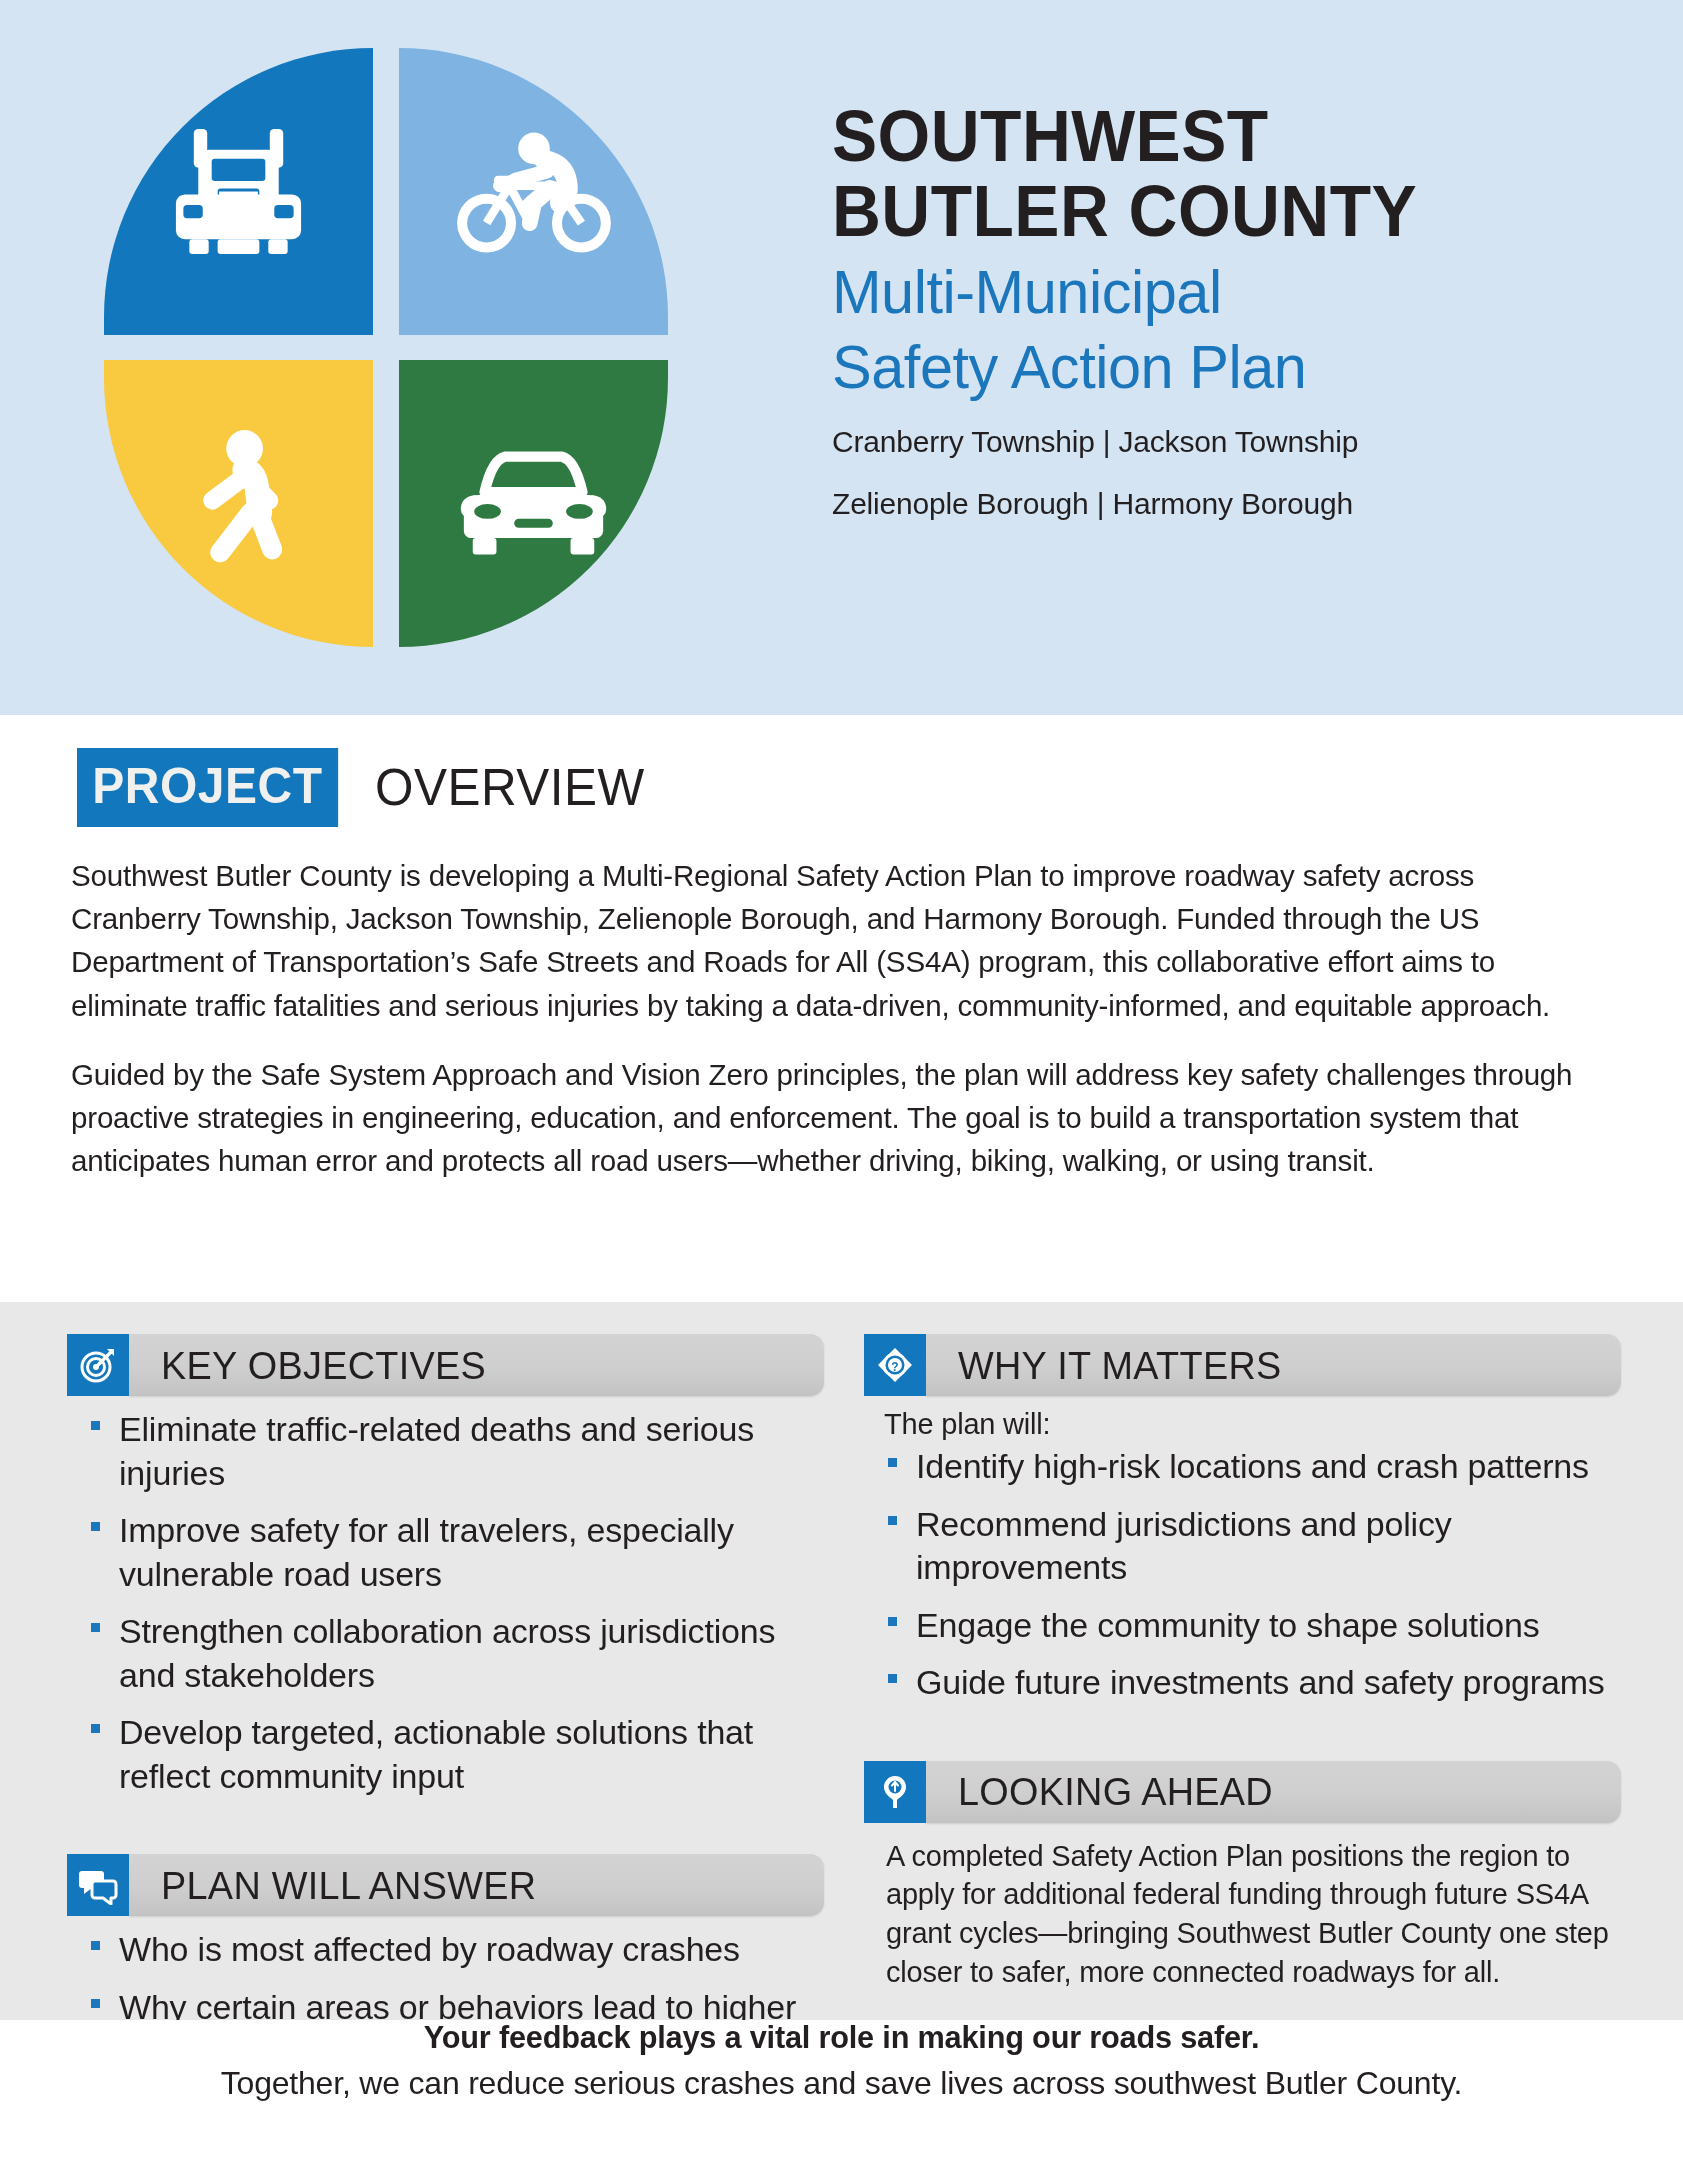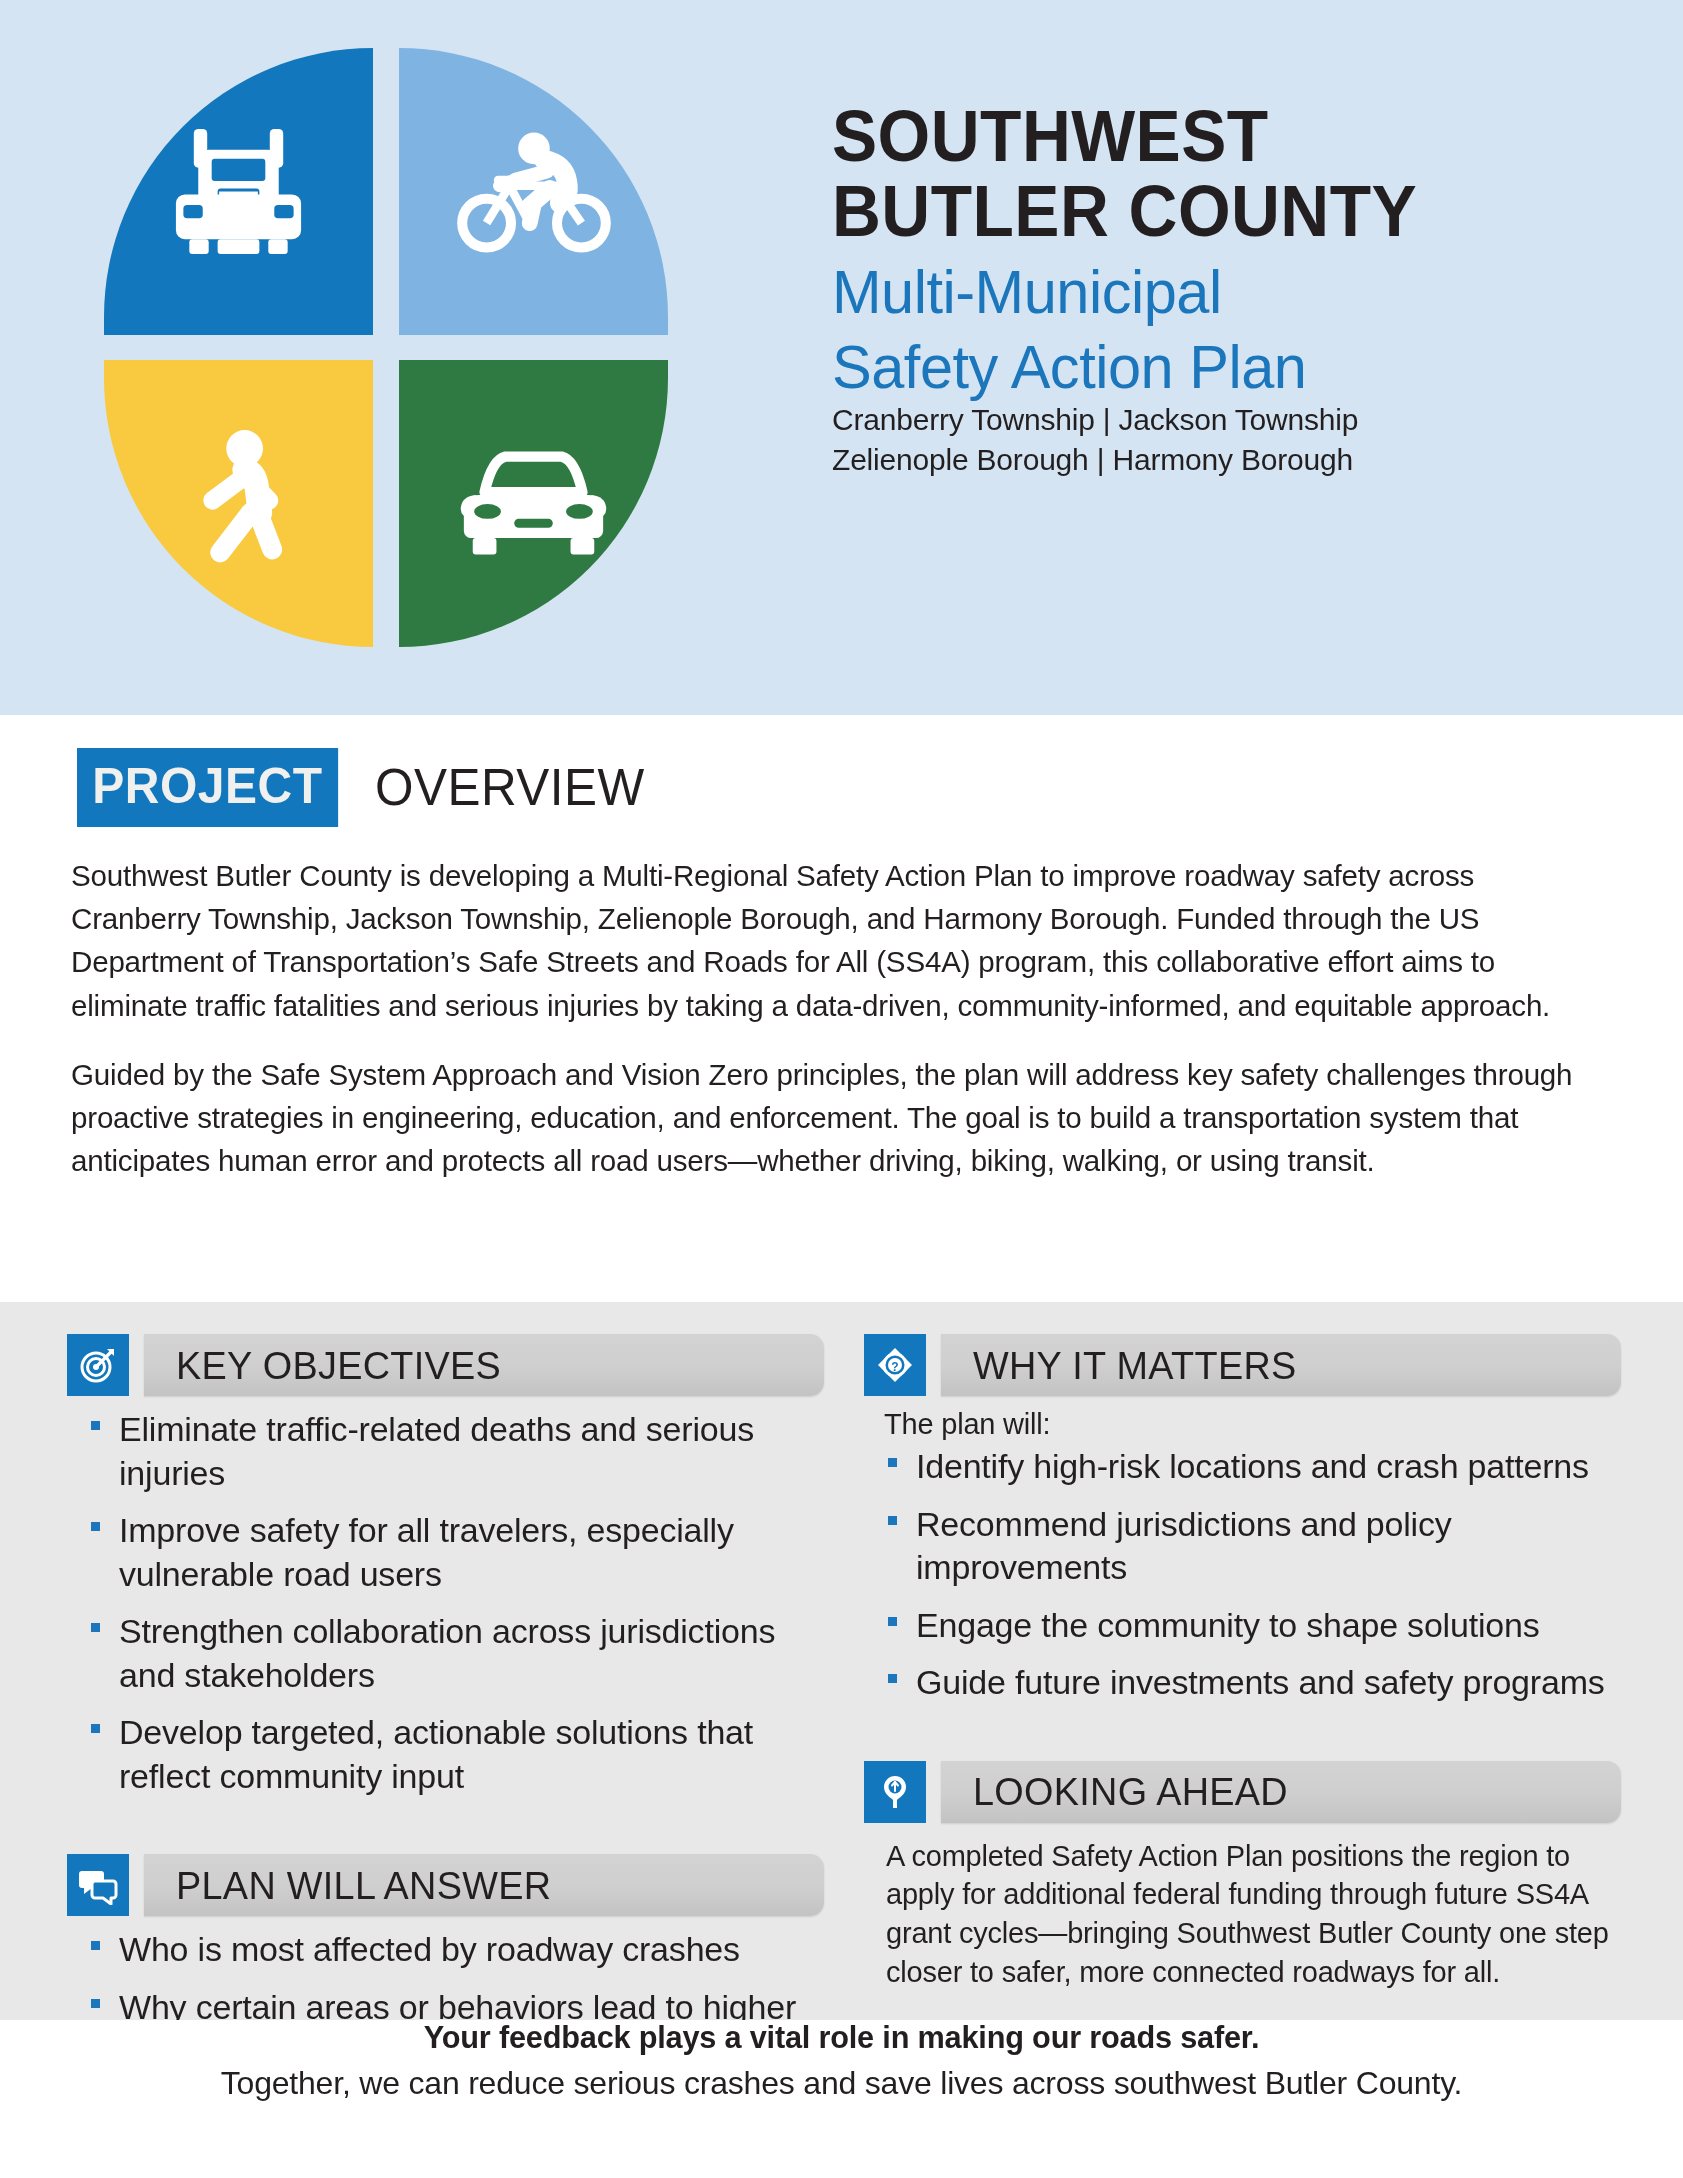--- a/index.html
+++ b/index.html
@@ -38,21 +38,21 @@
     font-weight: 700; font-size: 72px; line-height: 1.04;
     letter-spacing: 0.5px; color: #231f20;
     transform: scaleX(0.94); transform-origin: left center;
   }
   .title-sub {
     font-size: 62px; line-height: 1.06; color: #1b76bc; font-weight: 400;
     margin-top: 10px; letter-spacing: -0.5px;
     transform: scaleX(0.96); transform-origin: left center;
   }
   .title-munis {
-    font-size: 30px; line-height: 1.33; color: #231f20;
+    margin-top: 22px; font-size: 30px; line-height: 1.33; color: #231f20;
     letter-spacing: -0.2px;
   }
 
   
   .overview { position: absolute; left: 0; top: 715px; width: 1683px; height: 587px; background:#fff; }
   .ov-head { position: absolute; left: 77px; top: 33px; display: flex; align-items: center; }
   .ov-tag {
     background: #1277bc; color: #f0f0ee; font-weight: 700;
     font-size: 50px; line-height: 1; padding: 13px 16px 16px 16px;
     letter-spacing: 0.5px;
@@ -73,21 +73,21 @@
   }
 
   
   .gray { position: absolute; left: 0; top: 1302px; width: 1683px; height: 718px; background: #e8e8e8; }
   .cards { position: absolute; left: 67px; top: 32px; width: 1554px; }
   .col { position: absolute; width: 757px; }
   .col-l { left: 0; }
   .col-r { left: 797px; }
 
   .card { position: relative; }
-  .card-head { position: relative; display: flex; align-items: stretch; height: 62px; gap: 15px; }
+  .card-head { position: relative; display: flex; align-items: stretch; height: 62px; }
   .card-icon {
     width: 62px; height: 62px; background: #1277bc; flex: 0 0 62px;
     display: flex; align-items: center; justify-content: center; z-index: 2;
   }
   .card-bar {
     flex: 1 1 auto; height: 62px;
     background: linear-gradient(180deg,#d3d3d3 0%,#cfcfcf 52%,#c3c3c3 100%);
     border-radius: 0 14px 14px 0;
     display: flex; align-items: center;
     box-shadow: 0 1px 2px rgba(0,0,0,0.12);

